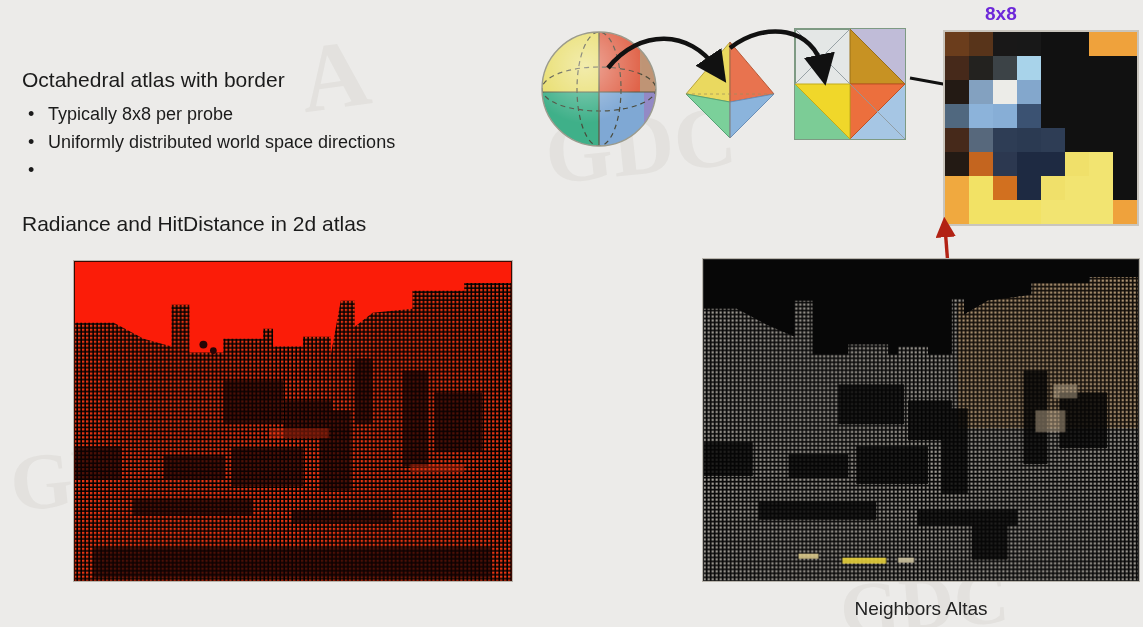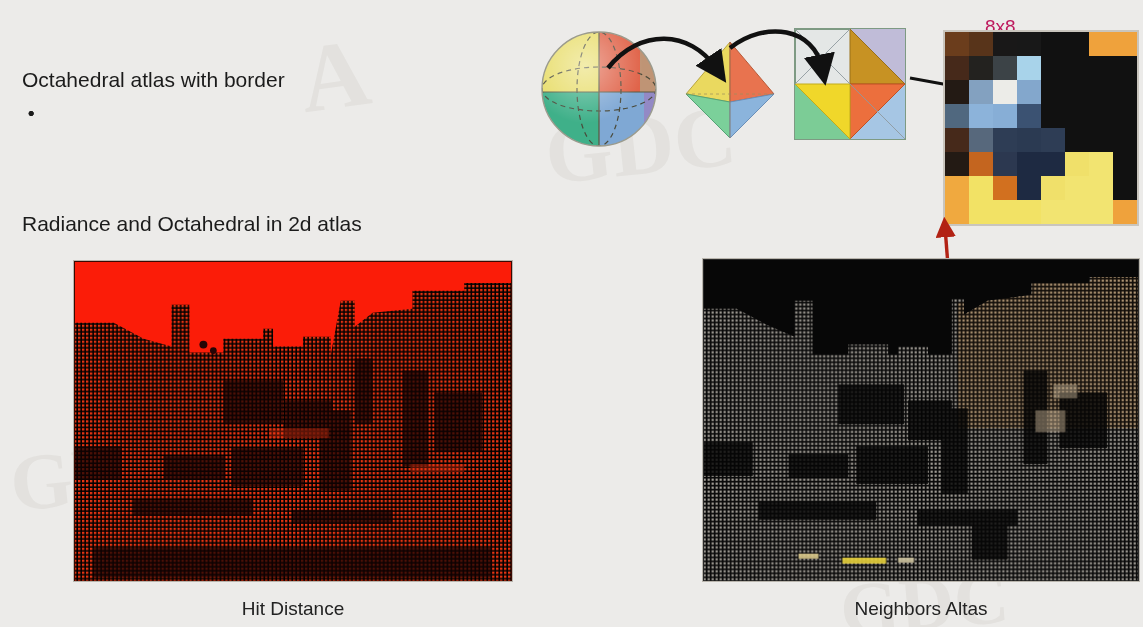--- a/index.html
+++ b/index.html
@@ -30,21 +30,21 @@
   .secondhead{position:absolute;left:22px;top:212px;font-size:21px;}
 
   
   .diagram{position:absolute;left:530px;top:10px;width:380px;height:160px;}
   .sphere{position:absolute;left:10px;top:20px;width:118px;height:118px;}
   .octa{position:absolute;left:148px;top:28px;width:104px;height:104px;}
   .atlas{position:absolute;left:264px;top:18px;width:112px;height:112px;}
   .arrowsvg{position:absolute;left:0;top:0;width:380px;height:160px;overflow:visible;}
 
   
-  .grid-label{position:absolute;left:985px;top:16px;font-size:19px;color:#be185d;}
+  .grid-label{position:absolute;left:985px;top:3px;font-size:19px;color:#6d28d9;font-weight:bold;}
   .grid-wrap{position:absolute;left:943px;top:30px;width:196px;height:196px;
              border:2px solid #c9c5bd;box-sizing:border-box;background:#111;}
   .grid8{display:grid;grid-template-columns:repeat(8,1fr);grid-template-rows:repeat(8,1fr);
          width:100%;height:100%;}
   .grid8 div{width:100%;height:100%;}
 
   
   .redarrow{position:absolute;left:900px;top:225px;width:150px;height:180px;overflow:visible;}
 
   
@@ -61,25 +61,25 @@
 
 <div class="slide">
 
   <div class="wm wm1">A</div>
   <div class="wm wm2">GDC</div>
   <div class="wm wm3">GDC</div>
   <div class="wm wm4">GDC</div>
 
   <div class="subhead">Octahedral atlas with border</div>
   <ul class="bullets">
-    <li><span class="bul">•</span></li>
-    <li><span class="bul">•</span></li>
+    <li><span class="bul">•</span><span>Typically 8x8 per probe</span></li>
+    <li><span class="bul">•</span><span>Uniformly distributed world space directions</span></li>
     <li><span class="bul">•</span></li>
   </ul>
-  <div class="secondhead">Radiance and Octahedral in 2d atlas</div>
+  <div class="secondhead">Radiance and HitDistance in 2d atlas</div>
 
   <div class="diagram">
 
     <svg class="sphere" viewBox="0 0 118 118">
       <defs>
         <clipPath id="sphClip">
             <circle cx="59" cy="59" r="57"></circle>
           </clipPath>
         <radialGradient id="shine" cx="38%" cy="30%" r="70%">
           <stop offset="0%" stop-color="#ffffff" stop-opacity="0.45"></stop>
@@ -246,21 +246,20 @@
         <g fill="#e63412" opacity=".35">
           <rect x="196" y="168" width="60" height="10"></rect>
           <rect x="338" y="204" width="54" height="8"></rect>
         </g>
       </g>
       <circle cx="130" cy="84" r="4" fill="#260505"></circle>
       <circle cx="140" cy="90" r="3.4" fill="#260505"></circle>
       <rect x="0" y="0" width="440" height="322" fill="none" stroke="#3a0a03" stroke-width="2"></rect>
     </svg>
   </div>
-  <div class="cap cap-hit">Hit Distance</div>
 
   <div class="imgbox radbox">
     <svg class="scene" viewBox="0 0 438 324" preserveAspectRatio="none">
       <defs>
         <pattern id="dots-lite" width="4" height="4" patternUnits="userSpaceOnUse">
           <rect width="4" height="4" fill="#0b0b0b"></rect>
           <rect x="0.6" y="0.6" width="2.2" height="2.2" fill="#cfc9c0"></rect>
         </pattern>
         <pattern id="dots-warm" width="4" height="4" patternUnits="userSpaceOnUse">
           <rect width="4" height="4" fill="#140f0a"></rect>

